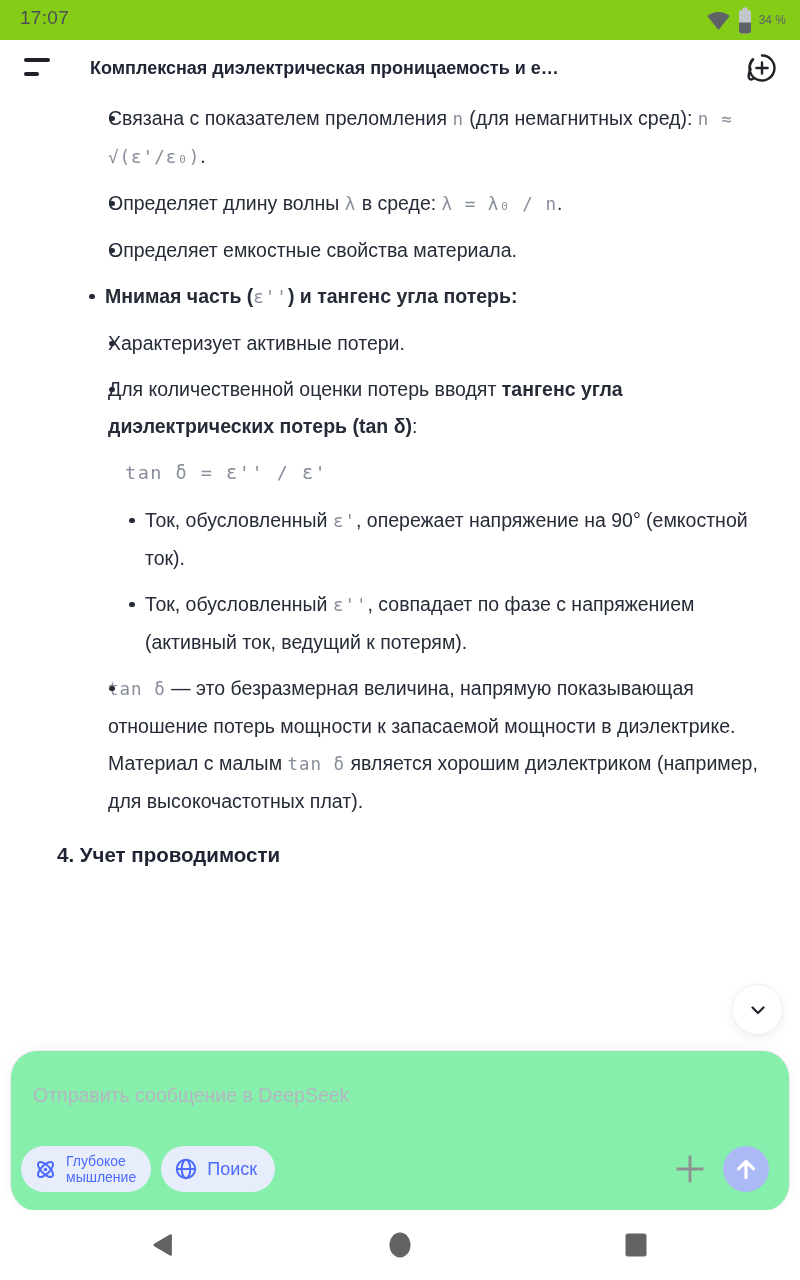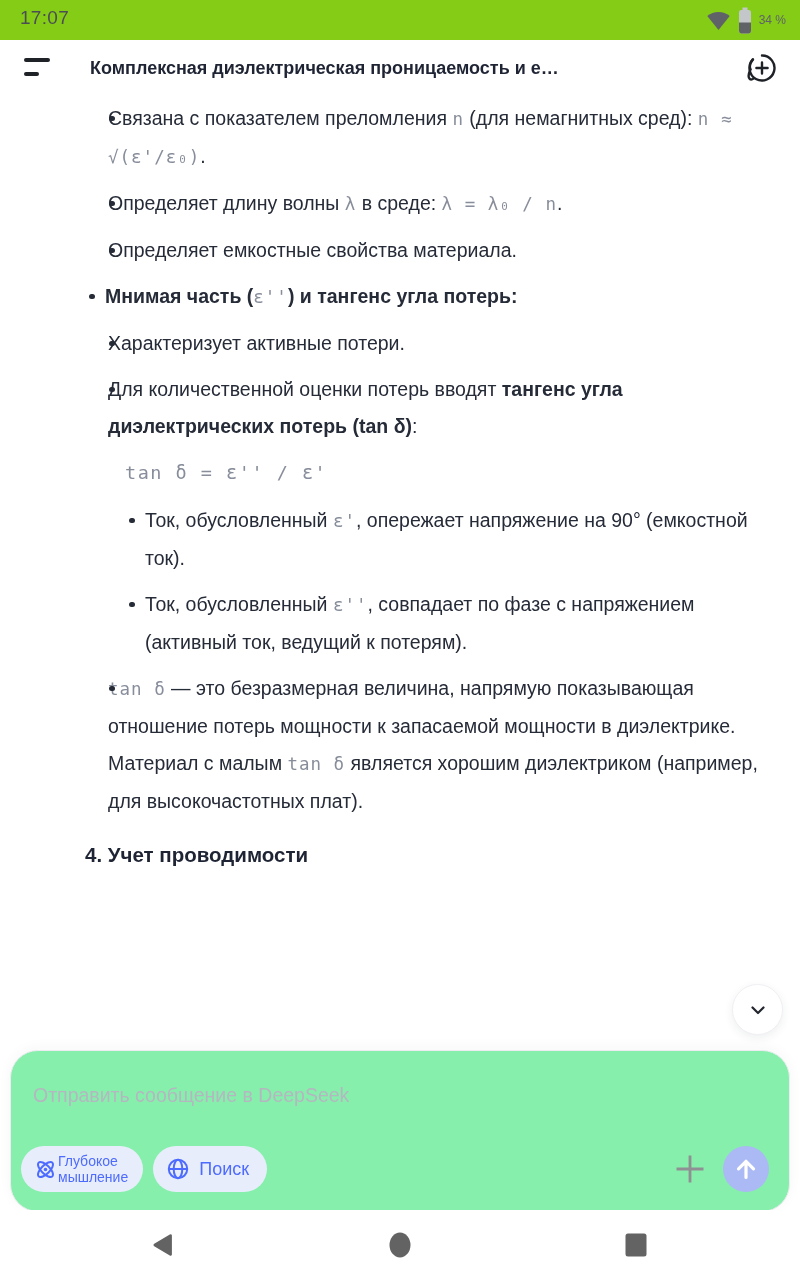--- a/index.html
+++ b/index.html
@@ -29,39 +29,39 @@
   .li.lvl2 { margin-left:108px; margin-right:30px;flex-direction:column; }
   .li.lvl3 { margin-left:128px; margin-right:30px; }
   .dot { width:17px; flex:none; position:relative; }
   .dot::before { content:''; position:absolute; left:1px; top:15.5px; width:5.6px; height:5.6px;
                  border-radius:50%; background:#262b38; }
   .txt { flex:1; }
   .b { font-weight:700; }
   .code { font-family:"DejaVu Sans Mono", monospace; font-size:17.5px; color:#878d9a; letter-spacing:1px; }
   .codeblock { margin:13px 30px 14px 125px; font-family:"DejaVu Sans Mono", monospace;
                font-size:18.5px; color:#878d9a; letter-spacing:1.5px; line-height:30px; }
-  .heading { margin:17px 30px 0 85px; font-size:20.5px; font-weight:700; color:#1e2433; line-height:36px; }
+  .heading { margin:17px 30px 0 57px; font-size:20.5px; font-weight:700; color:#1e2433; line-height:36px; }
 
   
   .scrollbtn { position:absolute; left:732px; top:984px; width:51px; height:51px; border-radius:50%;
                background:#fff; border:1px solid #f0f0f3; box-shadow:0 3px 10px rgba(40,45,60,.08);
                display:flex; align-items:center; justify-content:center; cursor:pointer; }
 
   
   .composer { position:absolute; left:10px; top:1050px; width:780px; height:162px;
               background:#86efac; border:1.5px solid #ececf1; border-radius:28px;
               box-shadow:0 -2px 14px rgba(40,45,60,.04); }
   .composer input { position:absolute; left:22px; top:28px; width:620px; height:32px;
                     border:none; outline:none; font-size:19.5px; color:#262b38;
                     font-family:"Liberation Sans", sans-serif; background:transparent; }
   .composer input::placeholder { color:#b4b7c0; opacity:1; }
   .pillrow { position:absolute; left:10px; bottom:19px; display:flex; gap:10px; }
   .pill { height:46px; border-radius:23px; background:#e8edfb; color:#4d6bfe;
           display:flex; align-items:center; cursor:pointer; }
-  .pill.deep { padding:0 15px 0 12px; }
+  .pill.deep { padding:0 15px 0 12px; gap:8px; }
   .pill.deep .plabel { font-size:14px; line-height:16.5px; font-weight:500; }
   .pill.search { padding:0 18px 0 13px; gap:9px; }
   .pill.search .plabel { font-size:18px; font-weight:500; }
   .attach-btn { position:absolute; right:82px; bottom:25px; width:34px; height:34px; cursor:pointer; }
   .send-btn { position:absolute; right:20px; bottom:19px; width:46px; height:46px; border-radius:50%;
               background:#abb9f4; display:flex; align-items:center; justify-content:center; cursor:pointer; }
 
   
   .navbar { position:absolute; left:0; top:1210px; width:800px; height:70px; background:#fff;
             display:flex; align-items:center; }

